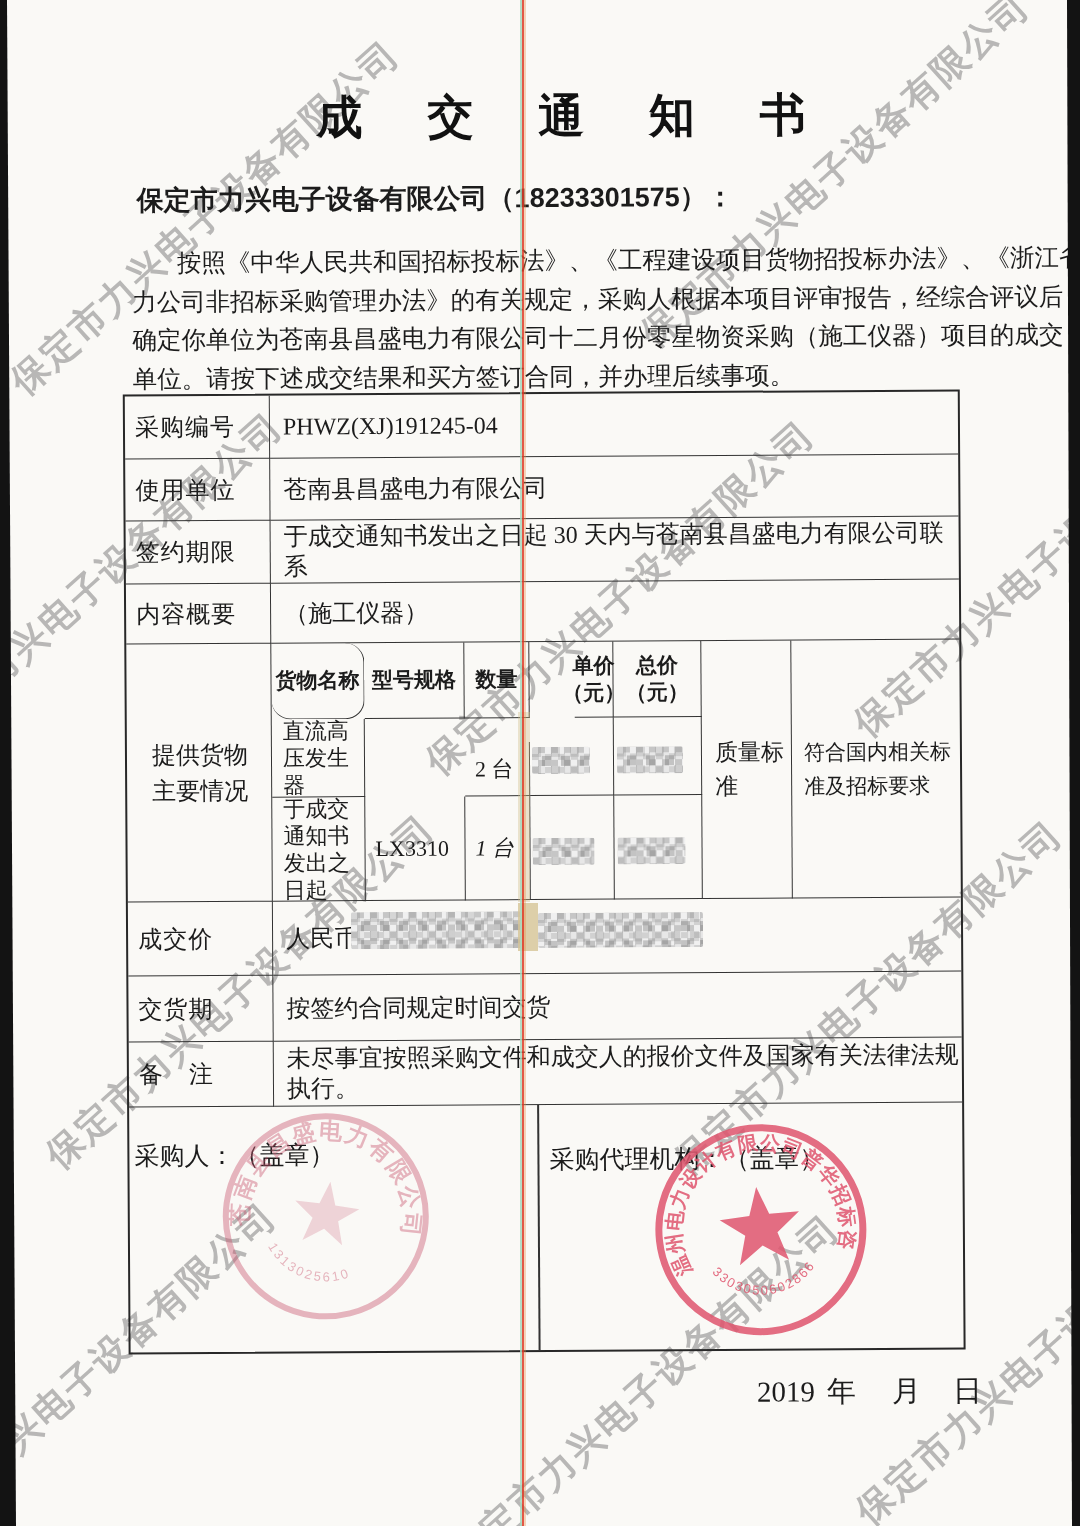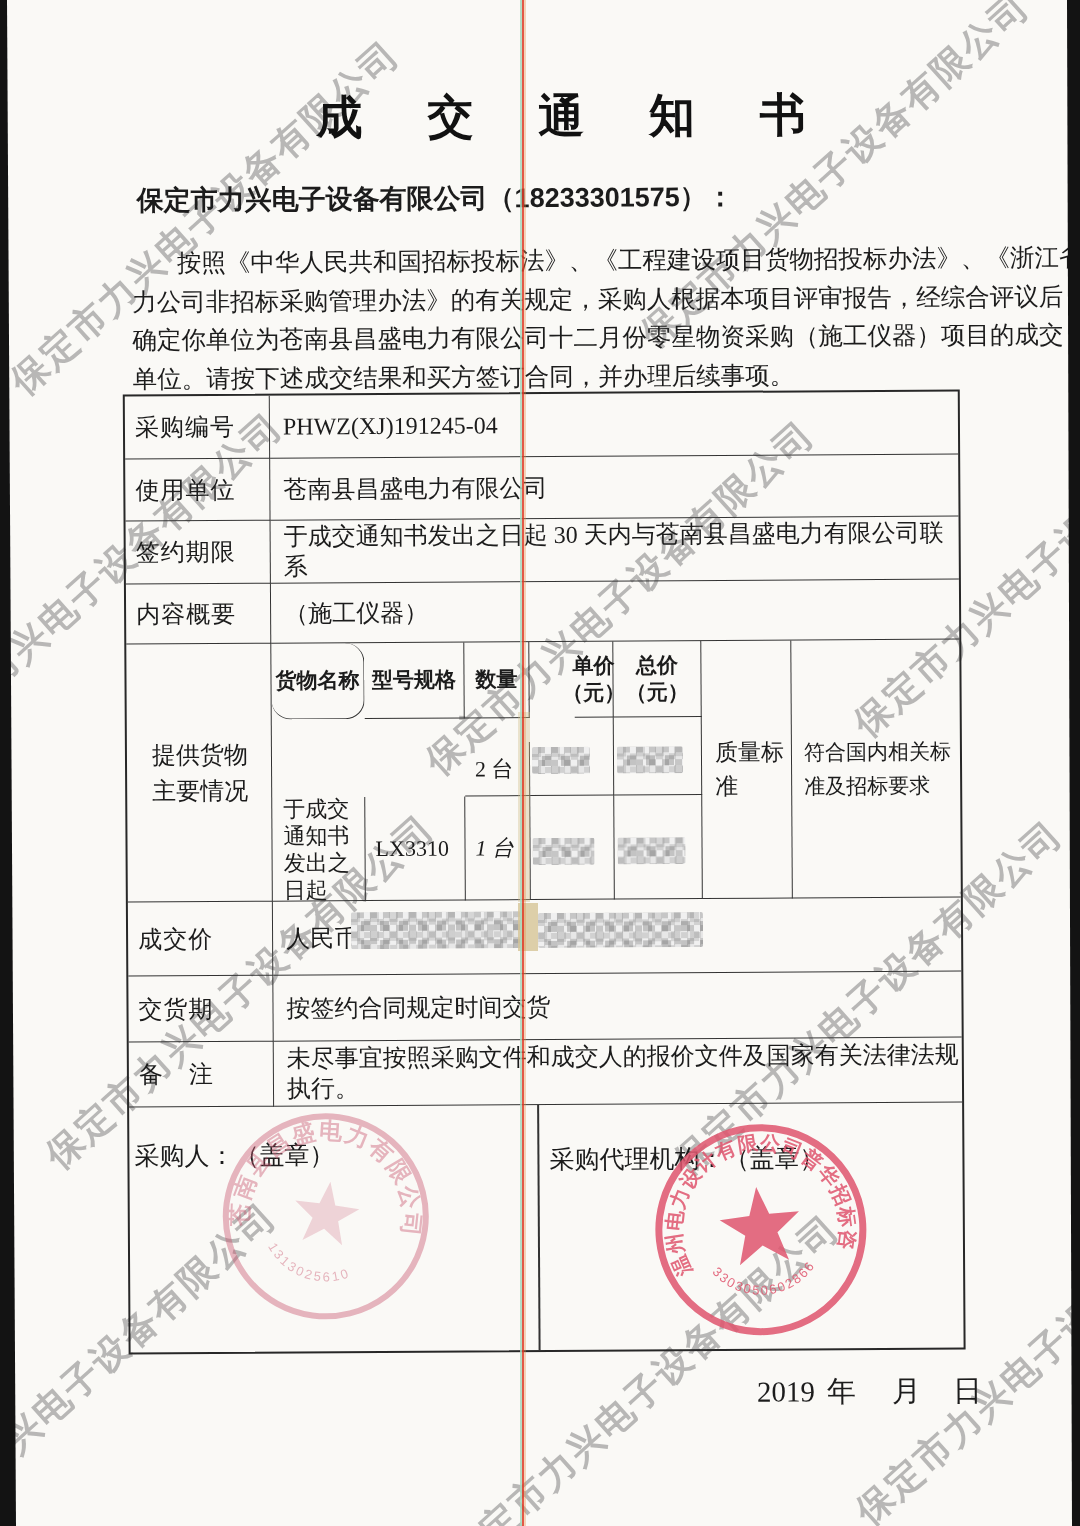--- a/index.html
+++ b/index.html
@@ -109,20 +109,21 @@
 
       <div class="tc goods-lab">提供货物主要情况</div>
       <div class="tc g-head" style="grid-row:5;grid-column:2;border-radius:19px;">货物名称</div>
       <div class="tc g-head" style="grid-row:5;grid-column:3;">型号规格</div>
       <div class="tc g-head" style="grid-row:5;grid-column:4;">数量</div>
       <div class="tc g-head" style="grid-row:5;grid-column:5;margin-left:45px;">单价（元）</div>
       <div class="tc g-head" style="grid-row:5;grid-column:6;">总价（元）</div>
       <div class="tc quality-lab">质量标准</div>
       <div class="tc quality-val no-r">符合国内相关标准及招标要求</div>
 
+      <div class="tc g-cell" style="grid-row:6;grid-column:2;">直流高压发生器</div>
       <div class="tc g-cell g-center" style="grid-row:6;grid-column:4;margin-top:24px;">2 台</div>
       <div class="tc" style="grid-row:6;grid-column:5;"></div>
       <div class="tc" style="grid-row:6;grid-column:6;"></div>
 
       <div class="tc g-cell" style="grid-row:7;grid-column:2;">于成交通知书发出之日起</div>
       <div class="tc g-cell g-center" style="grid-row:7;grid-column:3;">LX3310</div>
       <div class="tc g-cell g-center" style="grid-row:7;grid-column:4;font-style:italic;">1 台</div>
       <div class="tc" style="grid-row:7;grid-column:5;"></div>
       <div class="tc" style="grid-row:7;grid-column:6;"></div>
 

